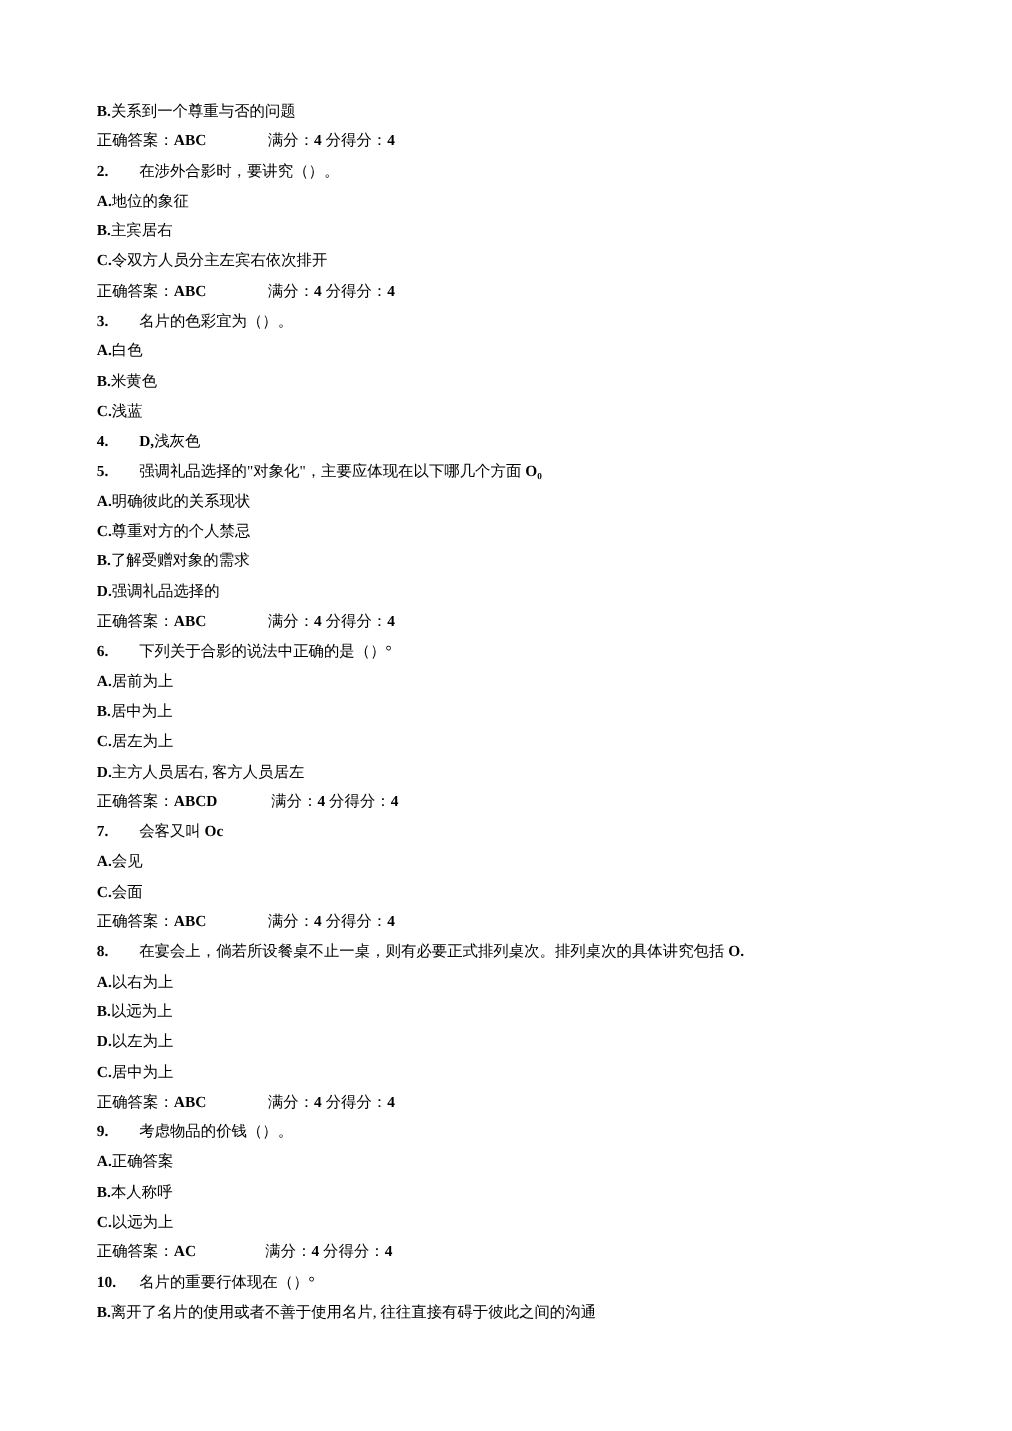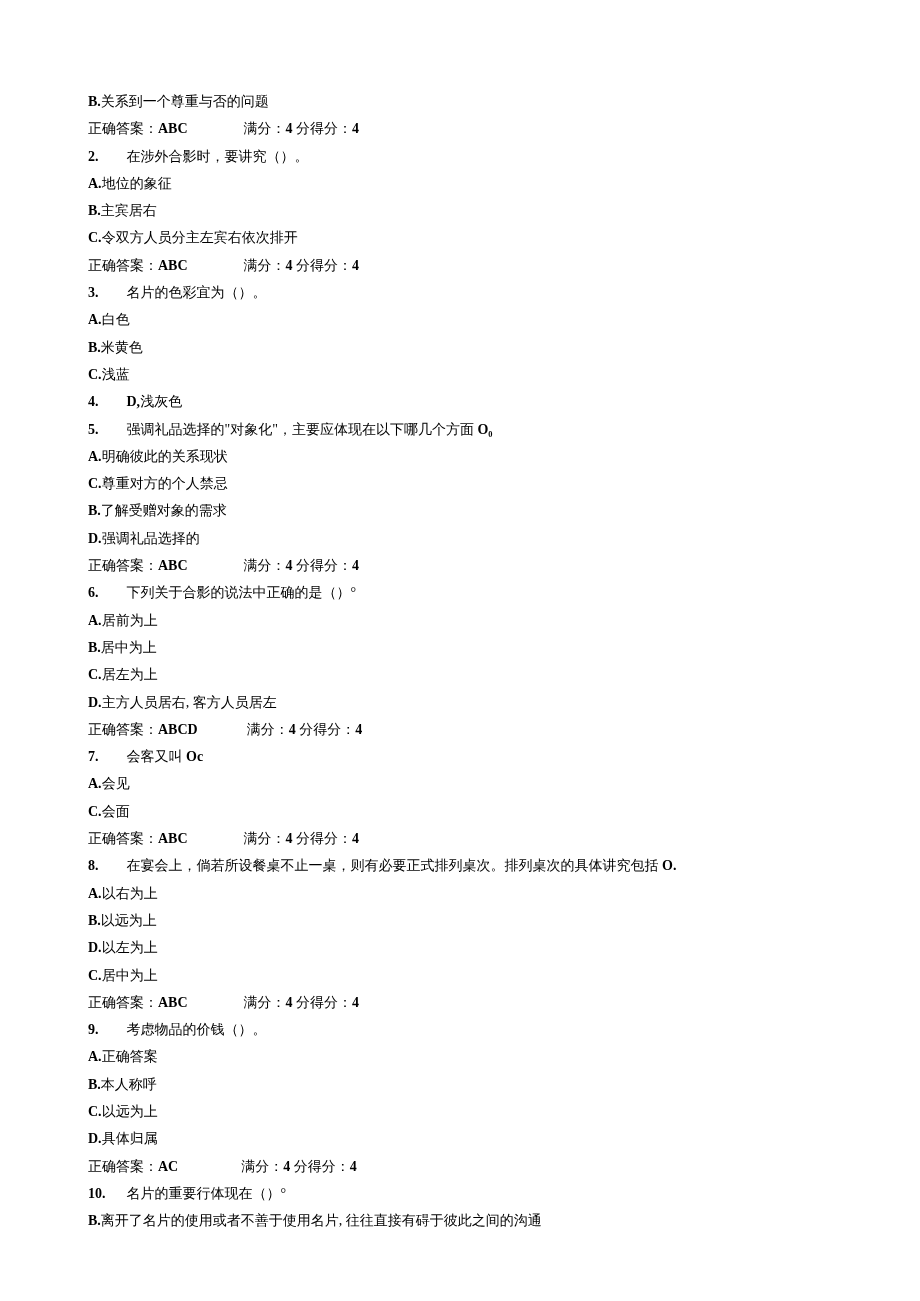--- a/index.html
+++ b/index.html
@@ -55,17 +55,16 @@
     <div class="line"><span class="bold">8.</span><span>        在宴会上，倘若所设餐桌不止一桌，则有必要正式排列桌次。排列桌次的具体讲究包括 </span><span class="bold">O.</span></div>
     <div class="line"><span class="bold">A.</span><span>以右为上</span></div>
     <div class="line"><span class="bold">B.</span><span>以远为上</span></div>
     <div class="line"><span class="bold">D.</span><span>以左为上</span></div>
     <div class="line"><span class="bold">C.</span><span>居中为上</span></div>
     <div class="line"><span>正确答案：</span><span class="bold">ABC</span><span>                满分：</span><span class="bold">4</span><span> 分得分：</span><span class="bold">4</span></div>
     <div class="line"><span class="bold">9.</span><span>        考虑物品的价钱（）。</span></div>
     <div class="line"><span class="bold">A.</span><span>正确答案</span></div>
     <div class="line"><span class="bold">B.</span><span>本人称呼</span></div>
     <div class="line"><span class="bold">C.</span><span>以远为上</span></div>
-    <div class="line"><span class="bold">D.</span><span>具体归属</span></div>
     <div class="line"><span>正确答案：</span><span class="bold">AC</span><span>                  满分：</span><span class="bold">4</span><span> 分得分：</span><span class="bold">4</span></div>
     <div class="line"><span class="bold">10.</span><span>      名片的重要行体现在（）°</span></div>
     <div class="line"><span class="bold">B.</span><span>离开了名片的使用或者不善于使用名片, 往往直接有碍于彼此之间的沟通</span></div>
   </div>
 
 </body></html>

